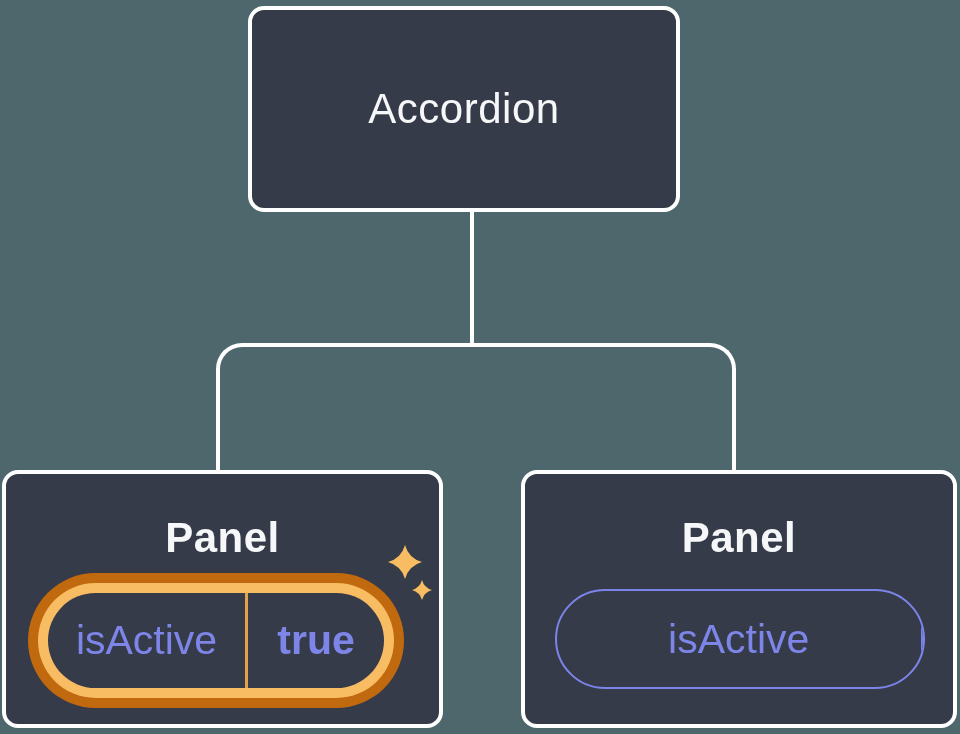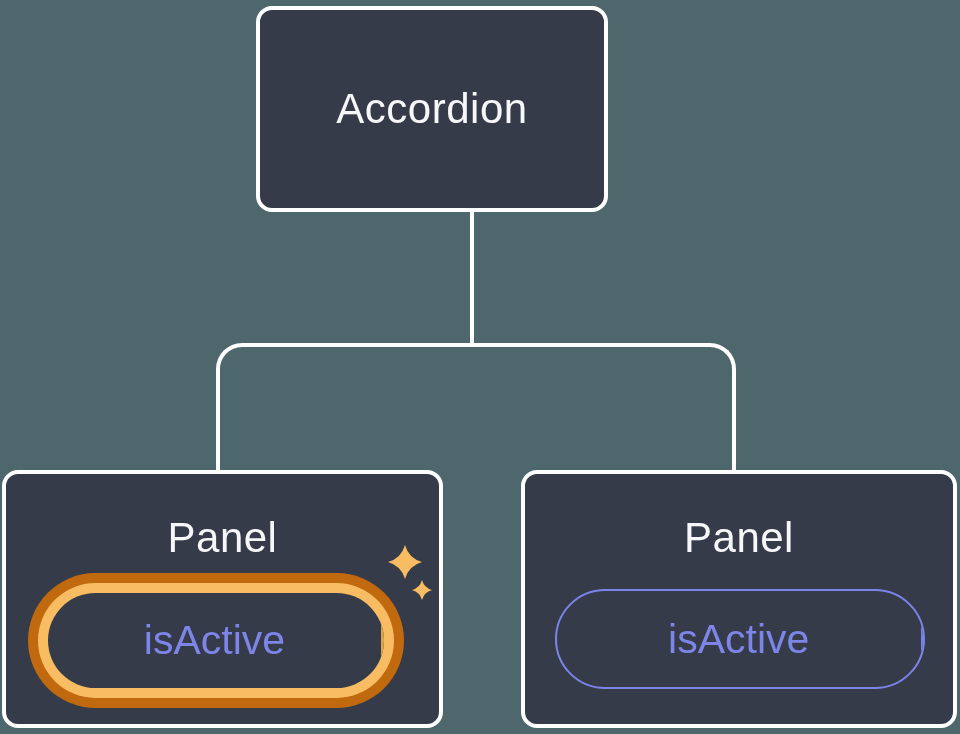--- a/index.html
+++ b/index.html
@@ -29,39 +29,39 @@
   }
 
   
   .node {
     position: absolute;
     background: var(--node-fill);
     border: 4px solid var(--node-border);
     border-radius: 16px;
   }
   .node-root {
-    left: 256px; top: 6px;
-    width: 352px; height: 206px;
+    left: 248px; top: 6px;
+    width: 432px; height: 206px;
     display: flex; align-items: center; justify-content: center;
   }
   .node-label {
     color: var(--node-text);
     font-size: 42px;
     font-weight: 500;
     letter-spacing: 0.5px;
   }
   .node-panel-left  { left: 2px;   top: 470px; width: 441px; height: 258px; }
   .node-panel-right { left: 521px; top: 470px; width: 436px; height: 258px; }
   .panel-title {
     position: absolute;
     top: 40px; left: 0; right: 0;
     text-align: center;
     color: var(--node-text);
     font-size: 42px;
-    font-weight: 400;
+    font-weight: 700;
     letter-spacing: 0.5px;
   }
 
   
   .connector-stem {
     position: absolute;
     left: 470px; top: 211px;
     width: 4px; height: 134px;
     background: var(--node-border);
   }
@@ -146,20 +146,21 @@
   <div class="connector-stem"></div>
   <div class="connector-branch"></div>
 
   <div class="node node-panel-left">
     <div class="panel-title">Panel</div>
     <div class="pill-highlight-outer">
       <div class="pill-highlight-inner">
         <div class="pill-content">
           <span class="pill-cell cell-name">isActive</span>
           <span class="pill-divider-gold"></span>
+          <span class="pill-cell cell-value bold">true</span>
         </div>
       </div>
     </div>
   </div>
 
   <svg class="sparkles" viewBox="0 0 64 64">
     <path d="M31 7 Q34.7 20.3 48 24 Q34.7 27.7 31 41 Q27.3 27.7 14 24 Q27.3 20.3 31 7 Z" fill="#f8bc62"></path>
     <path d="M48 42 Q50.2 49.8 58 52 Q50.2 54.2 48 62 Q45.8 54.2 38 52 Q45.8 49.8 48 42 Z" fill="#f8bc62"></path>
   </svg>
 

